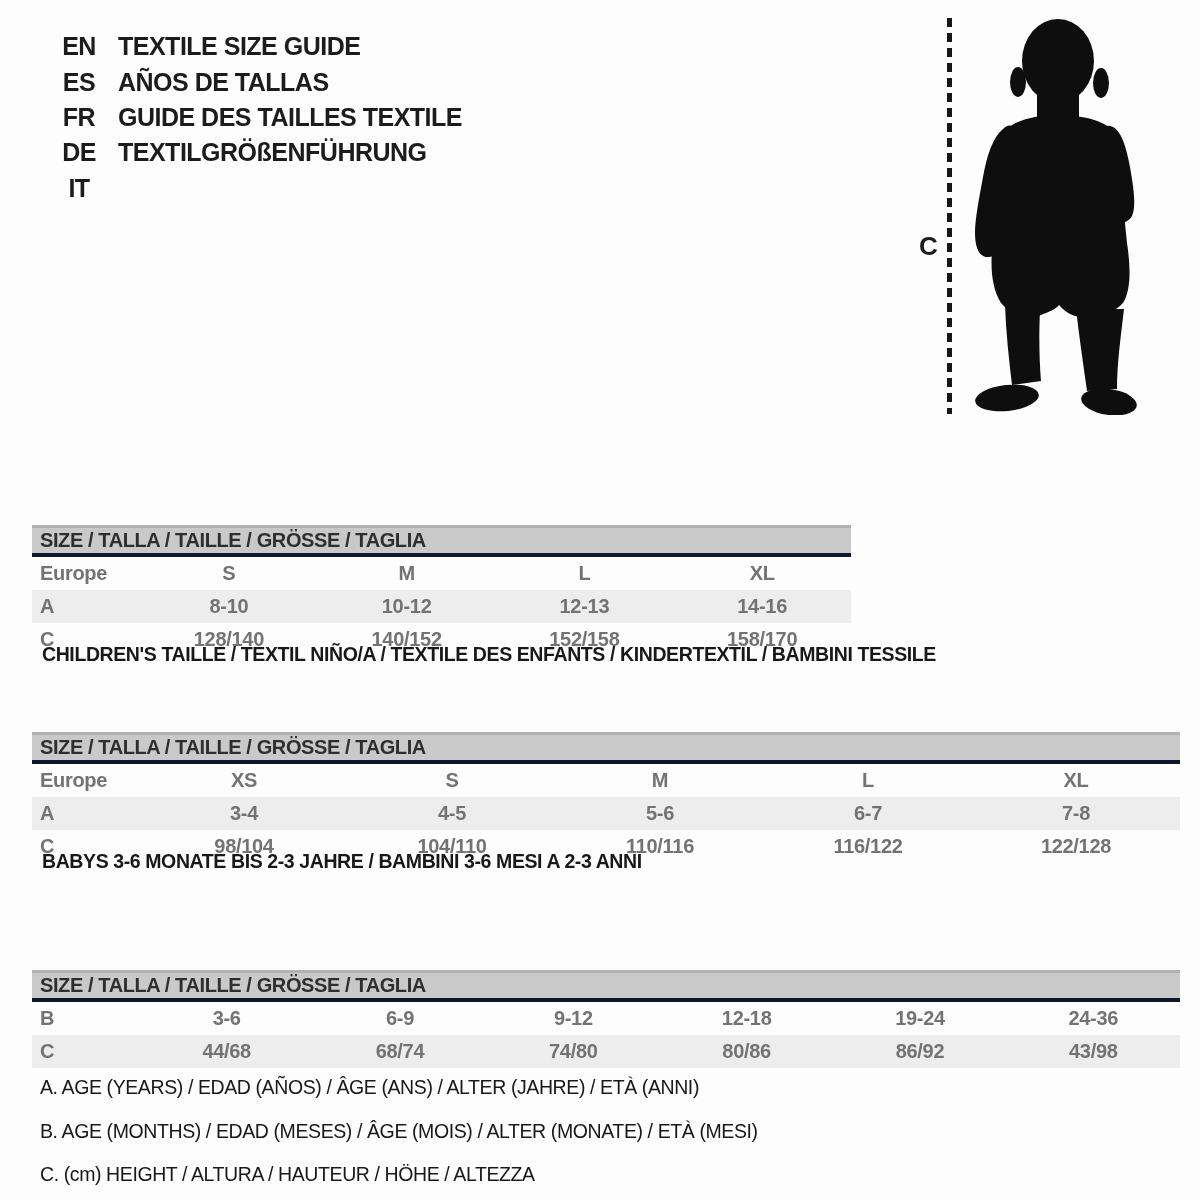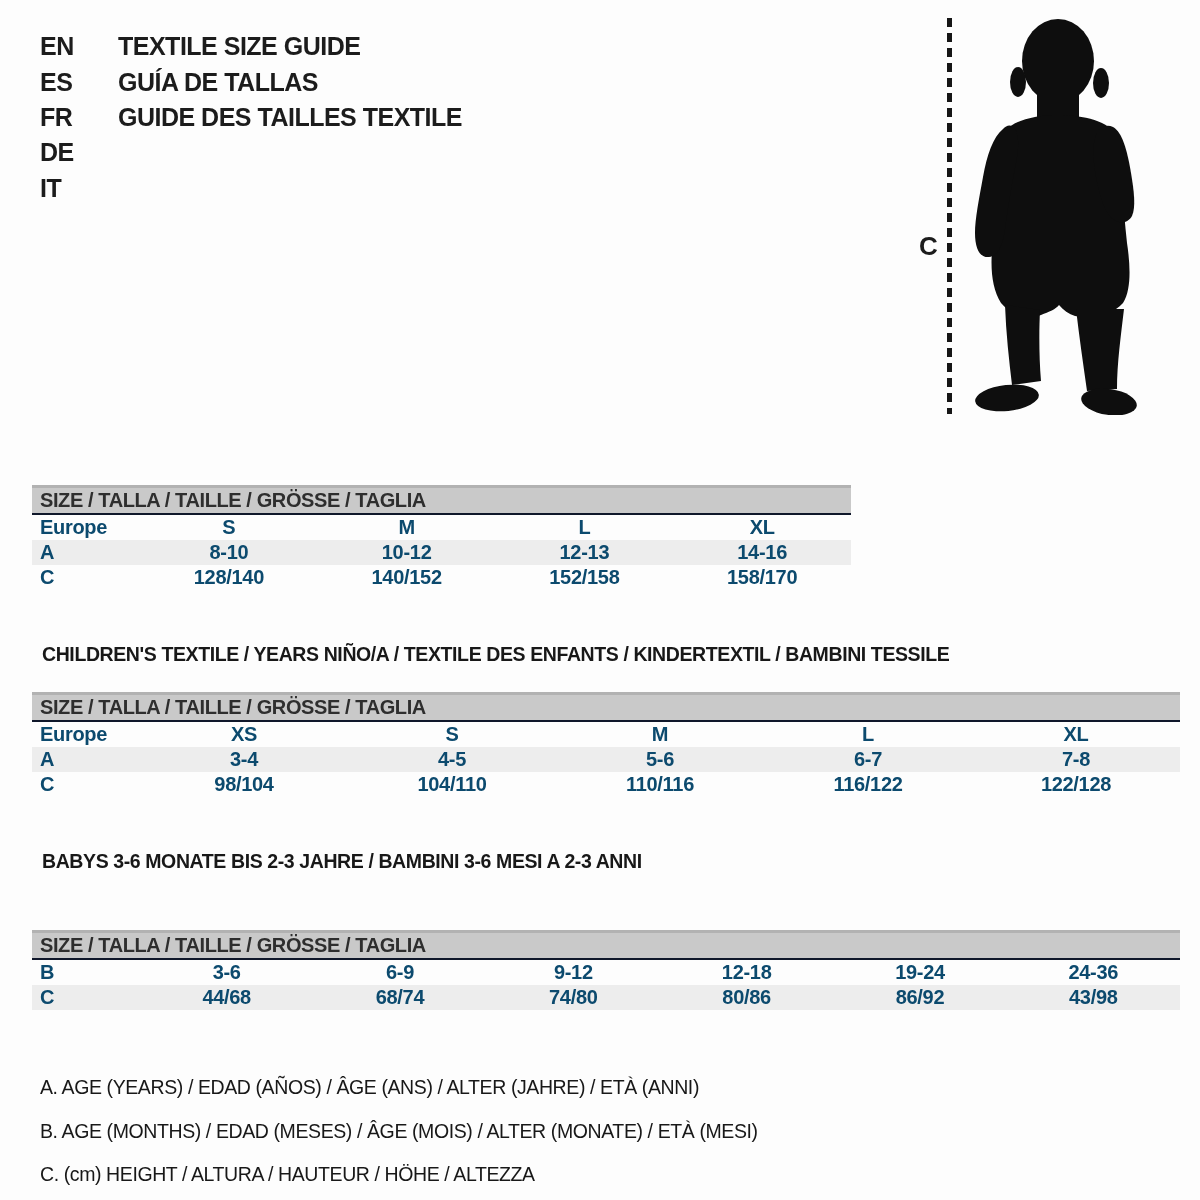--- a/index.html
+++ b/index.html
@@ -9,21 +9,21 @@
     font-family:"Liberation Sans", sans-serif;
     color:#1c1c1c;
     position:relative;
     overflow:hidden;
   }
   .page{position:absolute;inset:0;}
 
   
   .lang-list{position:absolute;left:40px;top:29px;}
   .lang-row{display:flex;height:35.4px;align-items:center;}
-  .lang-code{width:78px;font-size:25px;font-weight:700;letter-spacing:-0.5px;}
+  .lang-code{width:78px;font-size:25px;font-weight:700;letter-spacing:-0.5px;text-align:center;}
   .lang-label{font-size:25px;font-weight:700;letter-spacing:-0.5px;}
 
   
   .figure{position:absolute;left:905px;top:15px;width:250px;height:404px;}
   .c-label{position:absolute;left:14px;top:216px;font-size:26px;font-weight:700;}
   .dash-line{
     position:absolute;left:42px;top:3px;width:5px;height:396px;
     background:repeating-linear-gradient(to bottom,#161616 0 9px,transparent 9px 15px);
   }
   .toddler{position:absolute;left:70px;top:0;width:170px;height:400px;}
@@ -33,26 +33,26 @@
     position:absolute;left:42px;
     font-size:19.5px;font-weight:700;letter-spacing:-0.4px;color:#181818;
     white-space:nowrap;
   }
   .sec-title.two-line div{line-height:33px;white-space:nowrap;}
 
   
   .size-table{position:absolute;left:32px;}
   .thead{
     height:25px;background:#c9c9c9;
-    border-top:3px solid #b2b2b2;border-bottom:2px solid #0f172a;
+    border-top:3px solid #b2b2b2;border-bottom:4px solid #0f172a;
     display:flex;align-items:center;padding-left:8px;
-    font-size:20px;font-weight:700;letter-spacing:-0.4px;color:#2e2e2e;
+    font-size:20px;font-weight:700;letter-spacing:-0.4px;color:#2e2e2e;margin-top:40px;
   }
-  .trow{display:flex;height:25px;align-items:center;
-    font-size:20px;font-weight:700;letter-spacing:-0.3px;color:#0c4a6e;}
+  .trow{display:flex;height:33px;align-items:center;
+    font-size:20px;font-weight:700;letter-spacing:-0.3px;color:#737373;}
   .trow.shaded{background:#ededed;}
   .tlabel{width:108px;padding-left:8px;box-sizing:border-box;}
   .tcell{flex:1;text-align:center;}
 
   
   .legend{position:absolute;left:40px;top:1066px;}
   .legend-line{height:43.5px;display:flex;align-items:center;
     font-size:19.5px;font-weight:400;letter-spacing:-0.4px;color:#181818;white-space:nowrap;}
 </style>
 </head>
@@ -60,28 +60,29 @@
 
 <div class="page">
 
   <div class="lang-list">
     <div class="lang-row">
       <span class="lang-code">EN</span>
       <span class="lang-label">TEXTILE SIZE GUIDE</span>
     </div>
     <div class="lang-row">
       <span class="lang-code">ES</span>
-      <span class="lang-label">GUÍA DE TALLAS</span>
+      <span class="lang-label">AÑOS DE TALLAS</span>
     </div>
     <div class="lang-row">
       <span class="lang-code">FR</span>
       <span class="lang-label">GUIDE DES TAILLES TEXTILE</span>
     </div>
     <div class="lang-row">
       <span class="lang-code">DE</span>
+      <span class="lang-label">TEXTILGRÖßENFÜHRUNG</span>
     </div>
     <div class="lang-row">
       <span class="lang-code">IT</span>
     </div>
   </div>
 
   <div class="figure">
     <div class="c-label">C</div>
     <div class="dash-line"></div>
     <svg class="toddler" viewBox="0 0 170 400" xmlns="http://www.w3.org/2000/svg" fill="#0e0e0e">
@@ -119,21 +120,21 @@
         <div class="trow">
           <div class="tlabel">C</div>
           <div class="tcell">128/140</div>
           <div class="tcell">140/152</div>
           <div class="tcell">152/158</div>
           <div class="tcell">158/170</div>
         </div>
       </div>
   </div>
 
-  <div class="sec-title" style="top:643px">CHILDREN'S TEXTILE / YEARS NIÑO/A / TEXTILE DES ENFANTS / KINDERTEXTIL / BAMBINI TESSILE</div>
+  <div class="sec-title" style="top:643px">CHILDREN'S TAILLE / TEXTIL NIÑO/A / TEXTILE DES ENFANTS / KINDERTEXTIL / BAMBINI TESSILE</div>
   <div class="size-table" style="top:692px;width:1148px">
     <div class="thead">SIZE / TALLA / TAILLE / GRÖSSE / TAGLIA</div>
     <div class="tbody">
         <div class="trow">
           <div class="tlabel">Europe</div>
           <div class="tcell">XS</div>
           <div class="tcell">S</div>
           <div class="tcell">M</div>
           <div class="tcell">L</div>
           <div class="tcell">XL</div>

